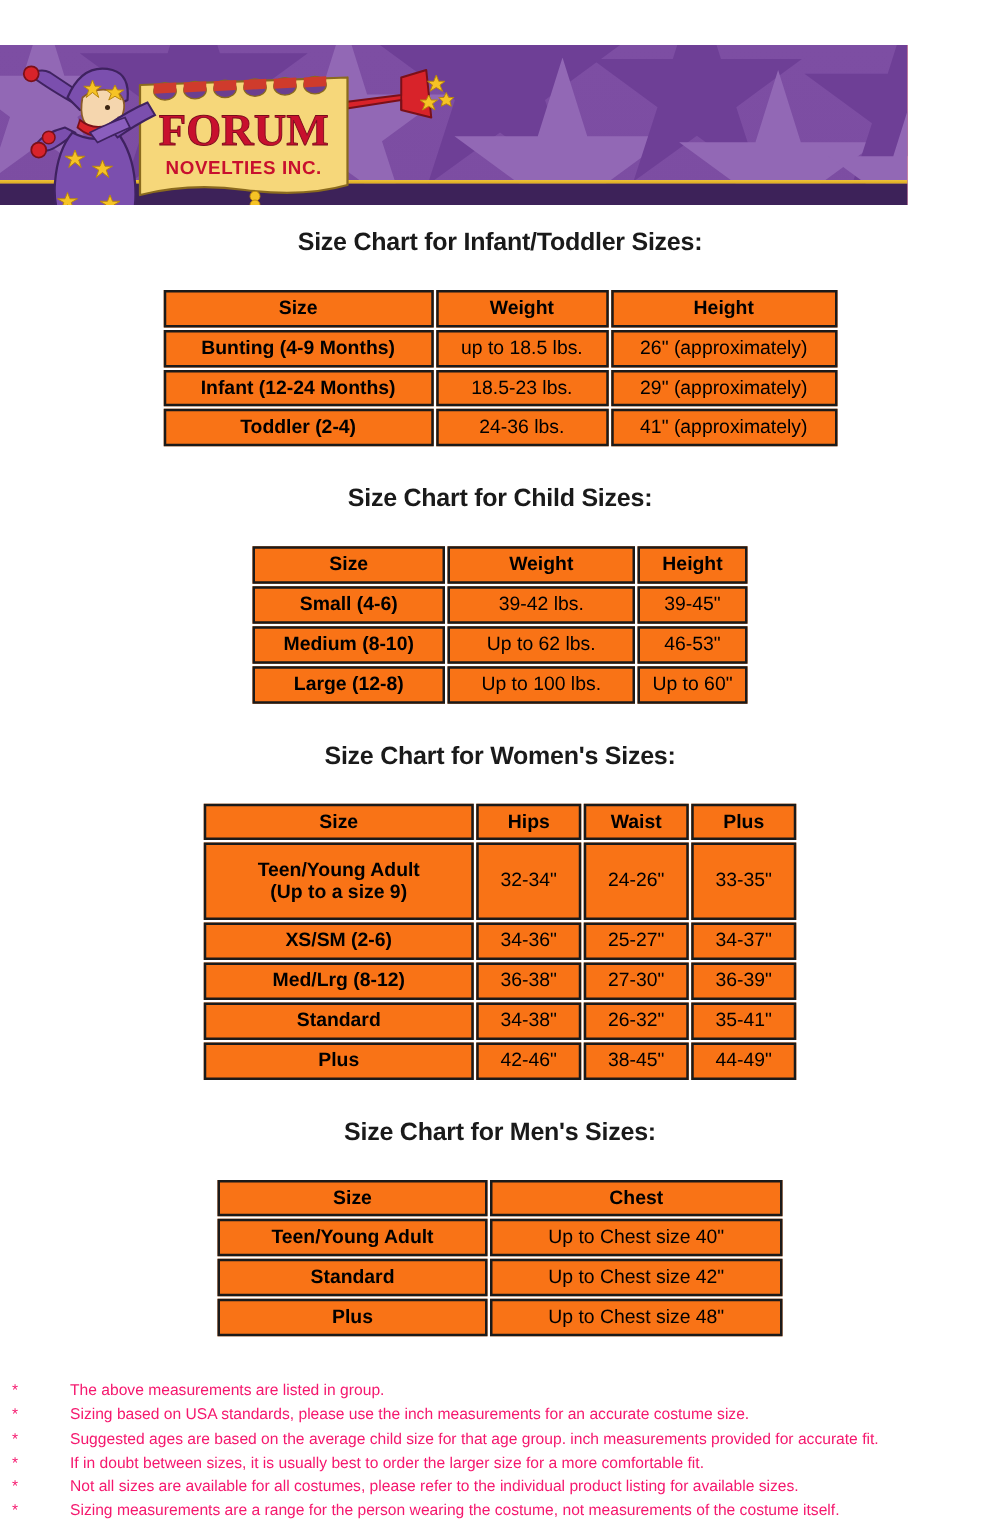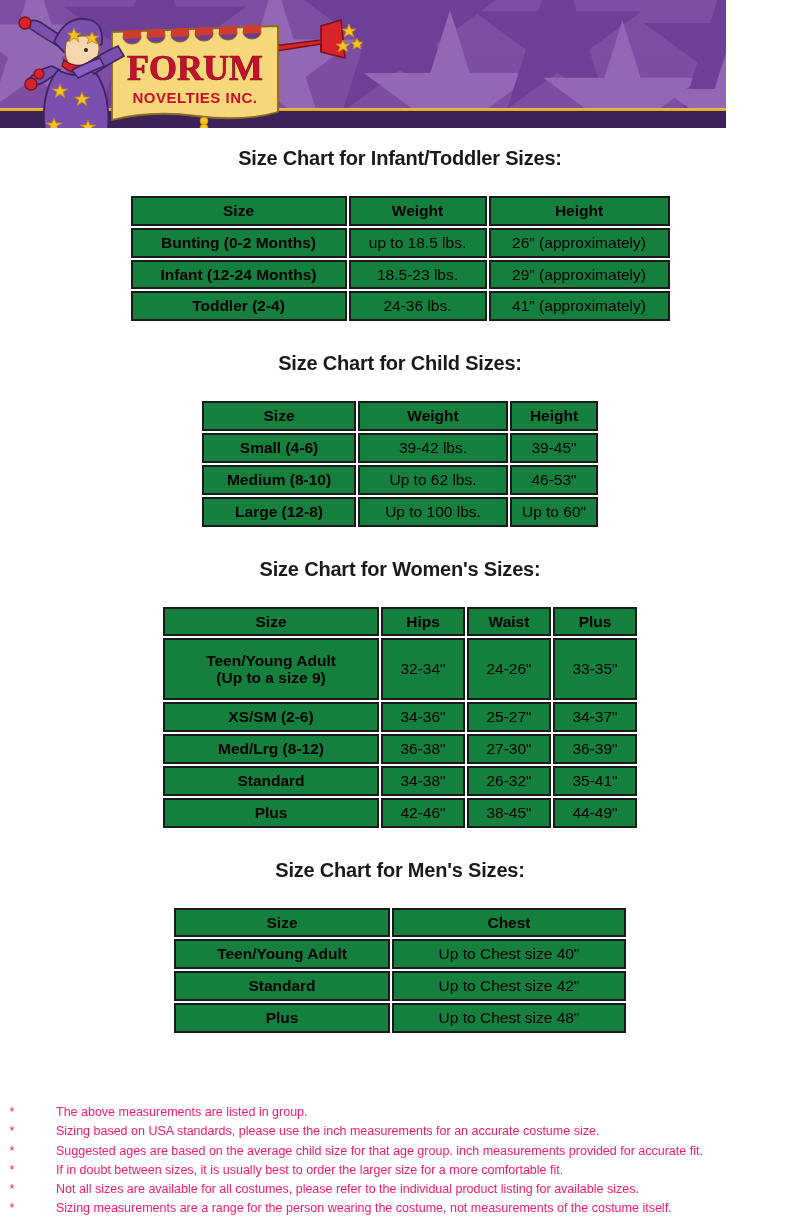--- a/index.html
+++ b/index.html
@@ -16,20 +16,21 @@
     position: relative;
   }
 
   
   .banner {
     position: relative;
     width: 726px;
     height: 128px;
     overflow: hidden;
     background: #ef4444;
+    margin-top: 36px;
   }
   .banner-stars {
     position: absolute;
     inset: 0;
     overflow: hidden;
     background:
       linear-gradient(180deg, #7d4ea3 0%, #7c4da2 100%);
   }
   .bstar {
     position: absolute;
@@ -93,21 +94,21 @@
   
   table.size-table {
     border-collapse: separate;
     border-spacing: 2px;
     margin: 0 auto;
     font-size: 15.5px;
     color: #000;
   }
   table.size-table td {
     border: 2px solid #1a1a1a;
-    background: #15803d;
+    background: #f97316;
     text-align: center;
     vertical-align: middle;
     padding: 4px 6px;
     line-height: 1.15;
     white-space: nowrap;
   }
   table.size-table td.hdr { font-weight: bold; }
   table.size-table td.sizecell { font-weight: bold; }
   table.size-table td.val { font-weight: normal; }
   td.twoline { white-space: normal; line-height: 1.2; }
@@ -236,21 +237,21 @@
 <div style="height:24px"></div>
 <div class="tbl-wrap">
   <table class="size-table">
     <tbody>
       <tr>
         <td class="hdr" style="width:200px">Size</td>
         <td class="hdr" style="width:122px">Weight</td>
         <td class="hdr" style="width:165px">Height</td>
       </tr>
       <tr>
-        <td class="sizecell">Bunting (0-2 Months)</td>
+        <td class="sizecell">Bunting (4-9 Months)</td>
         <td class="val">up to 18.5 lbs.</td>
         <td class="val">26" (approximately)</td>
       </tr>
       <tr>
         <td class="sizecell">Infant (12-24 Months)</td>
         <td class="val">18.5-23 lbs.</td>
         <td class="val">29" (approximately)</td>
       </tr>
       <tr>
         <td class="sizecell">Toddler (2-4)</td>

